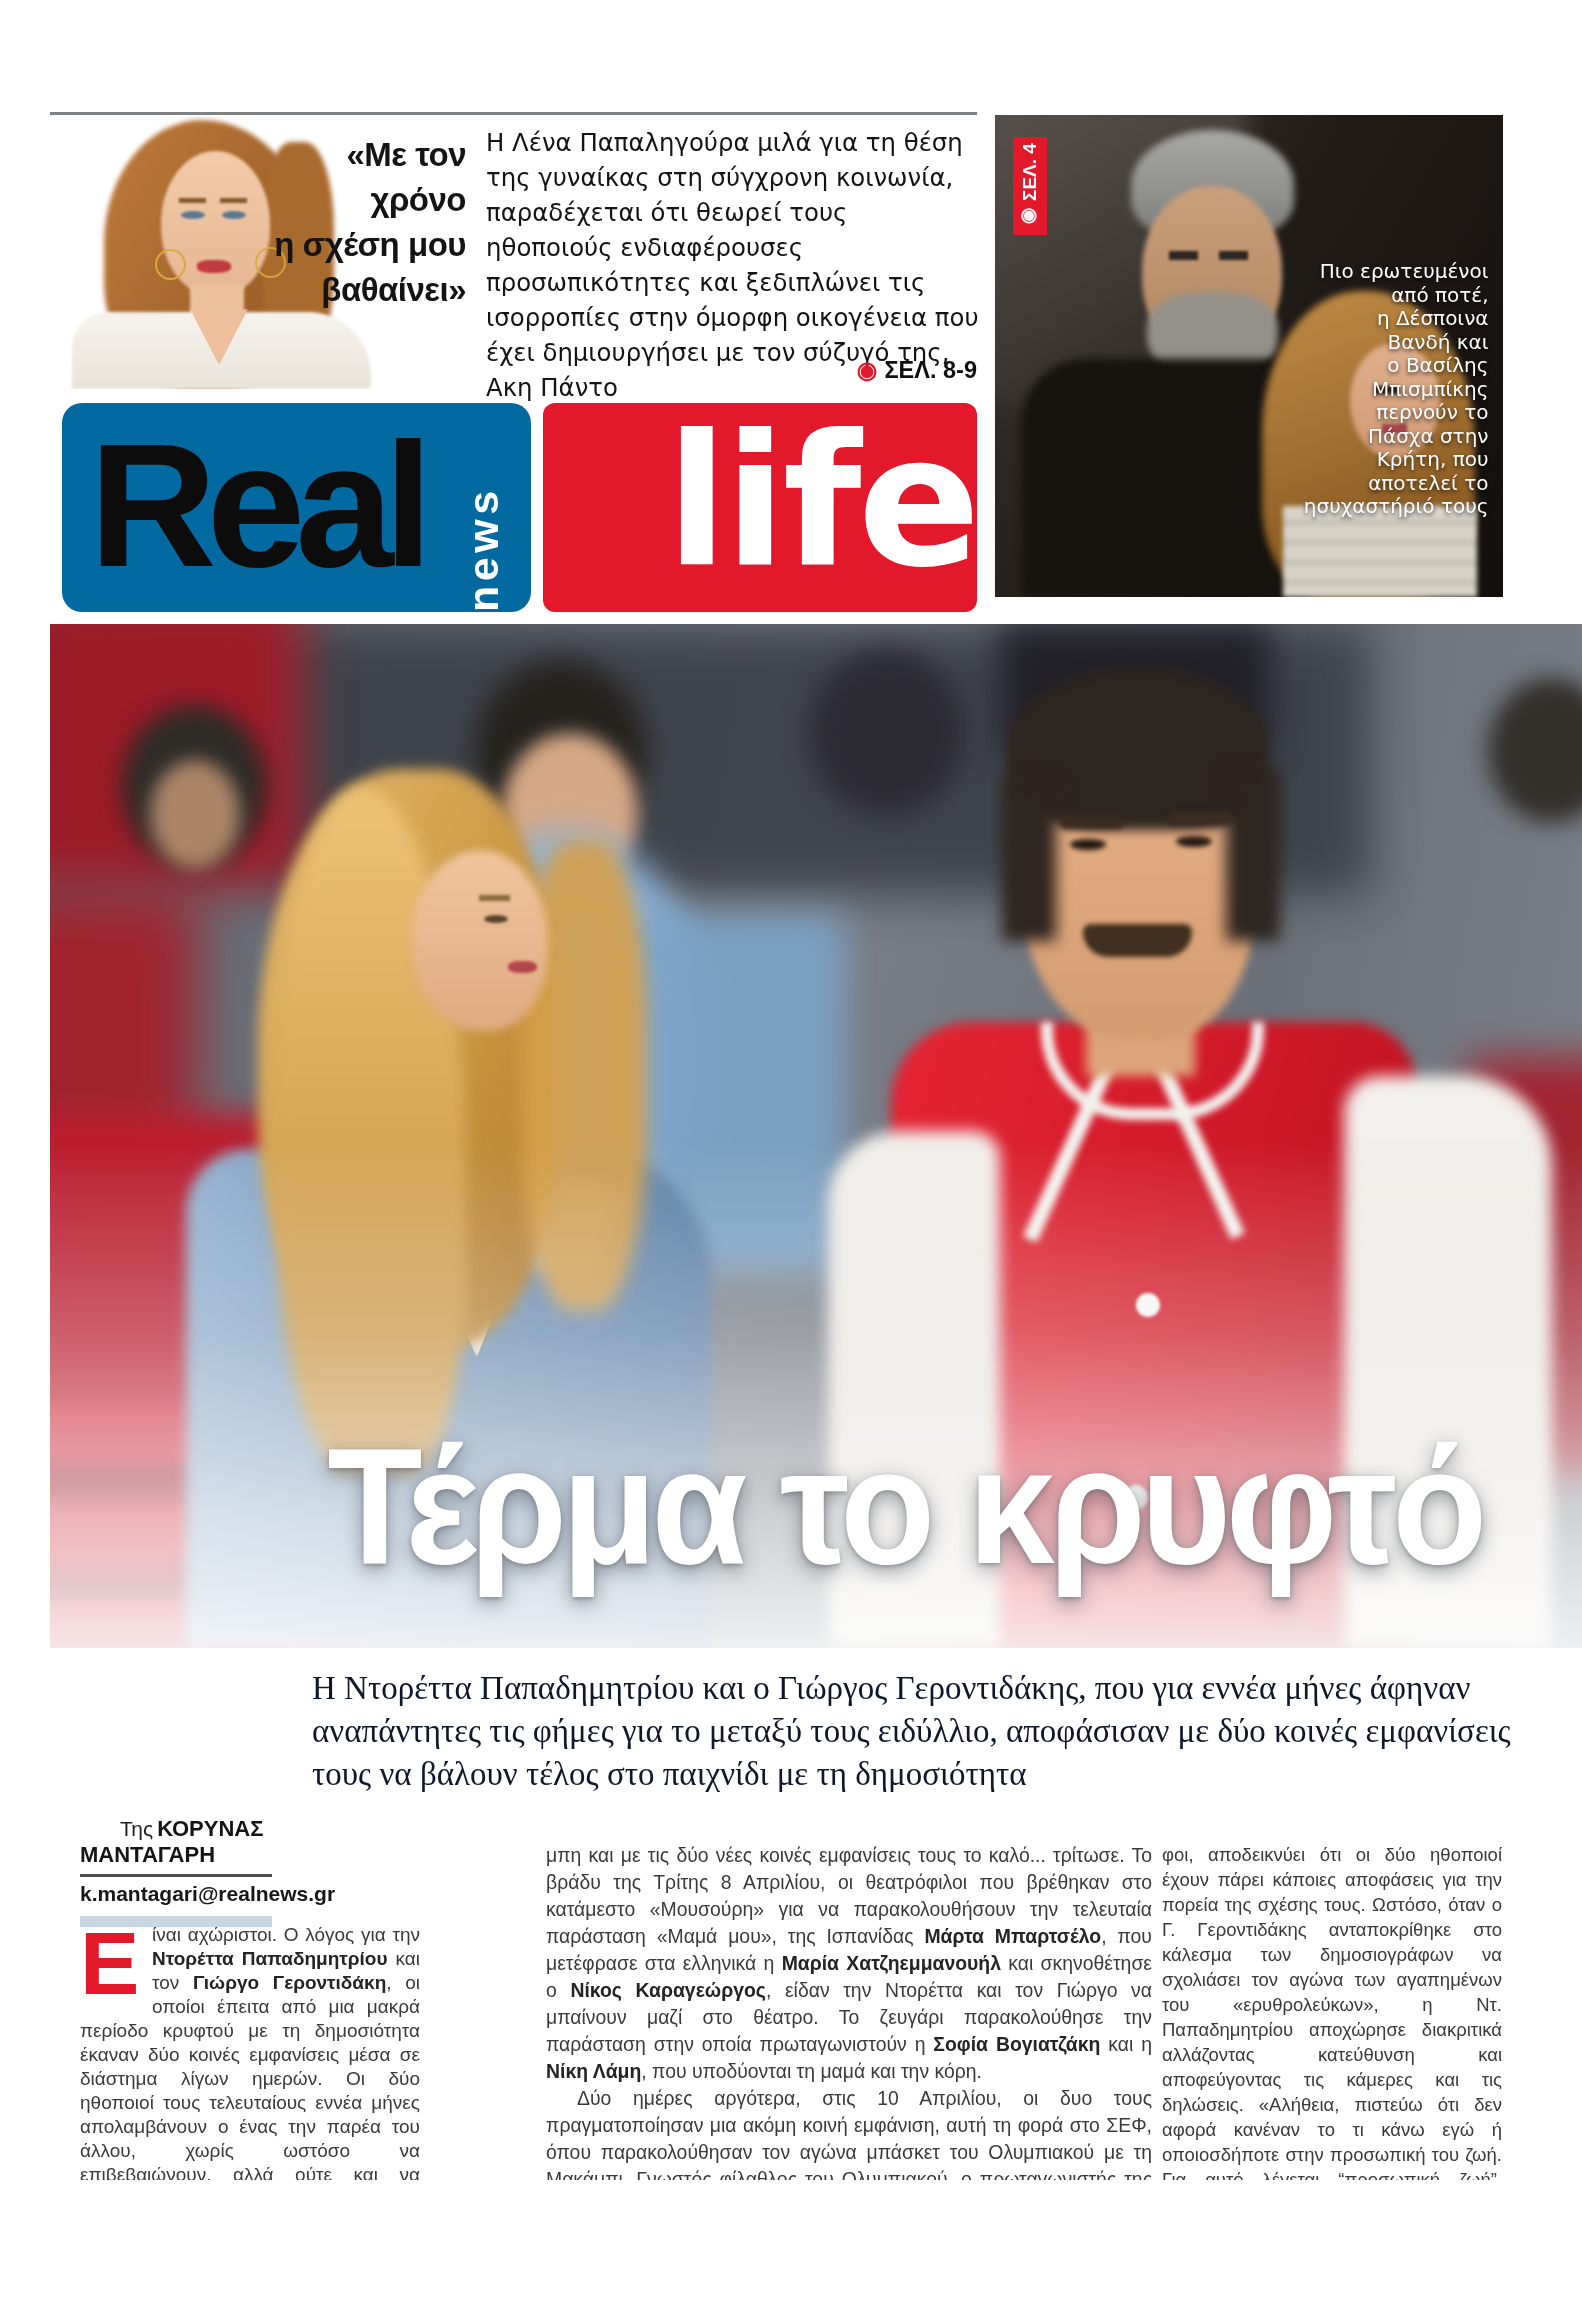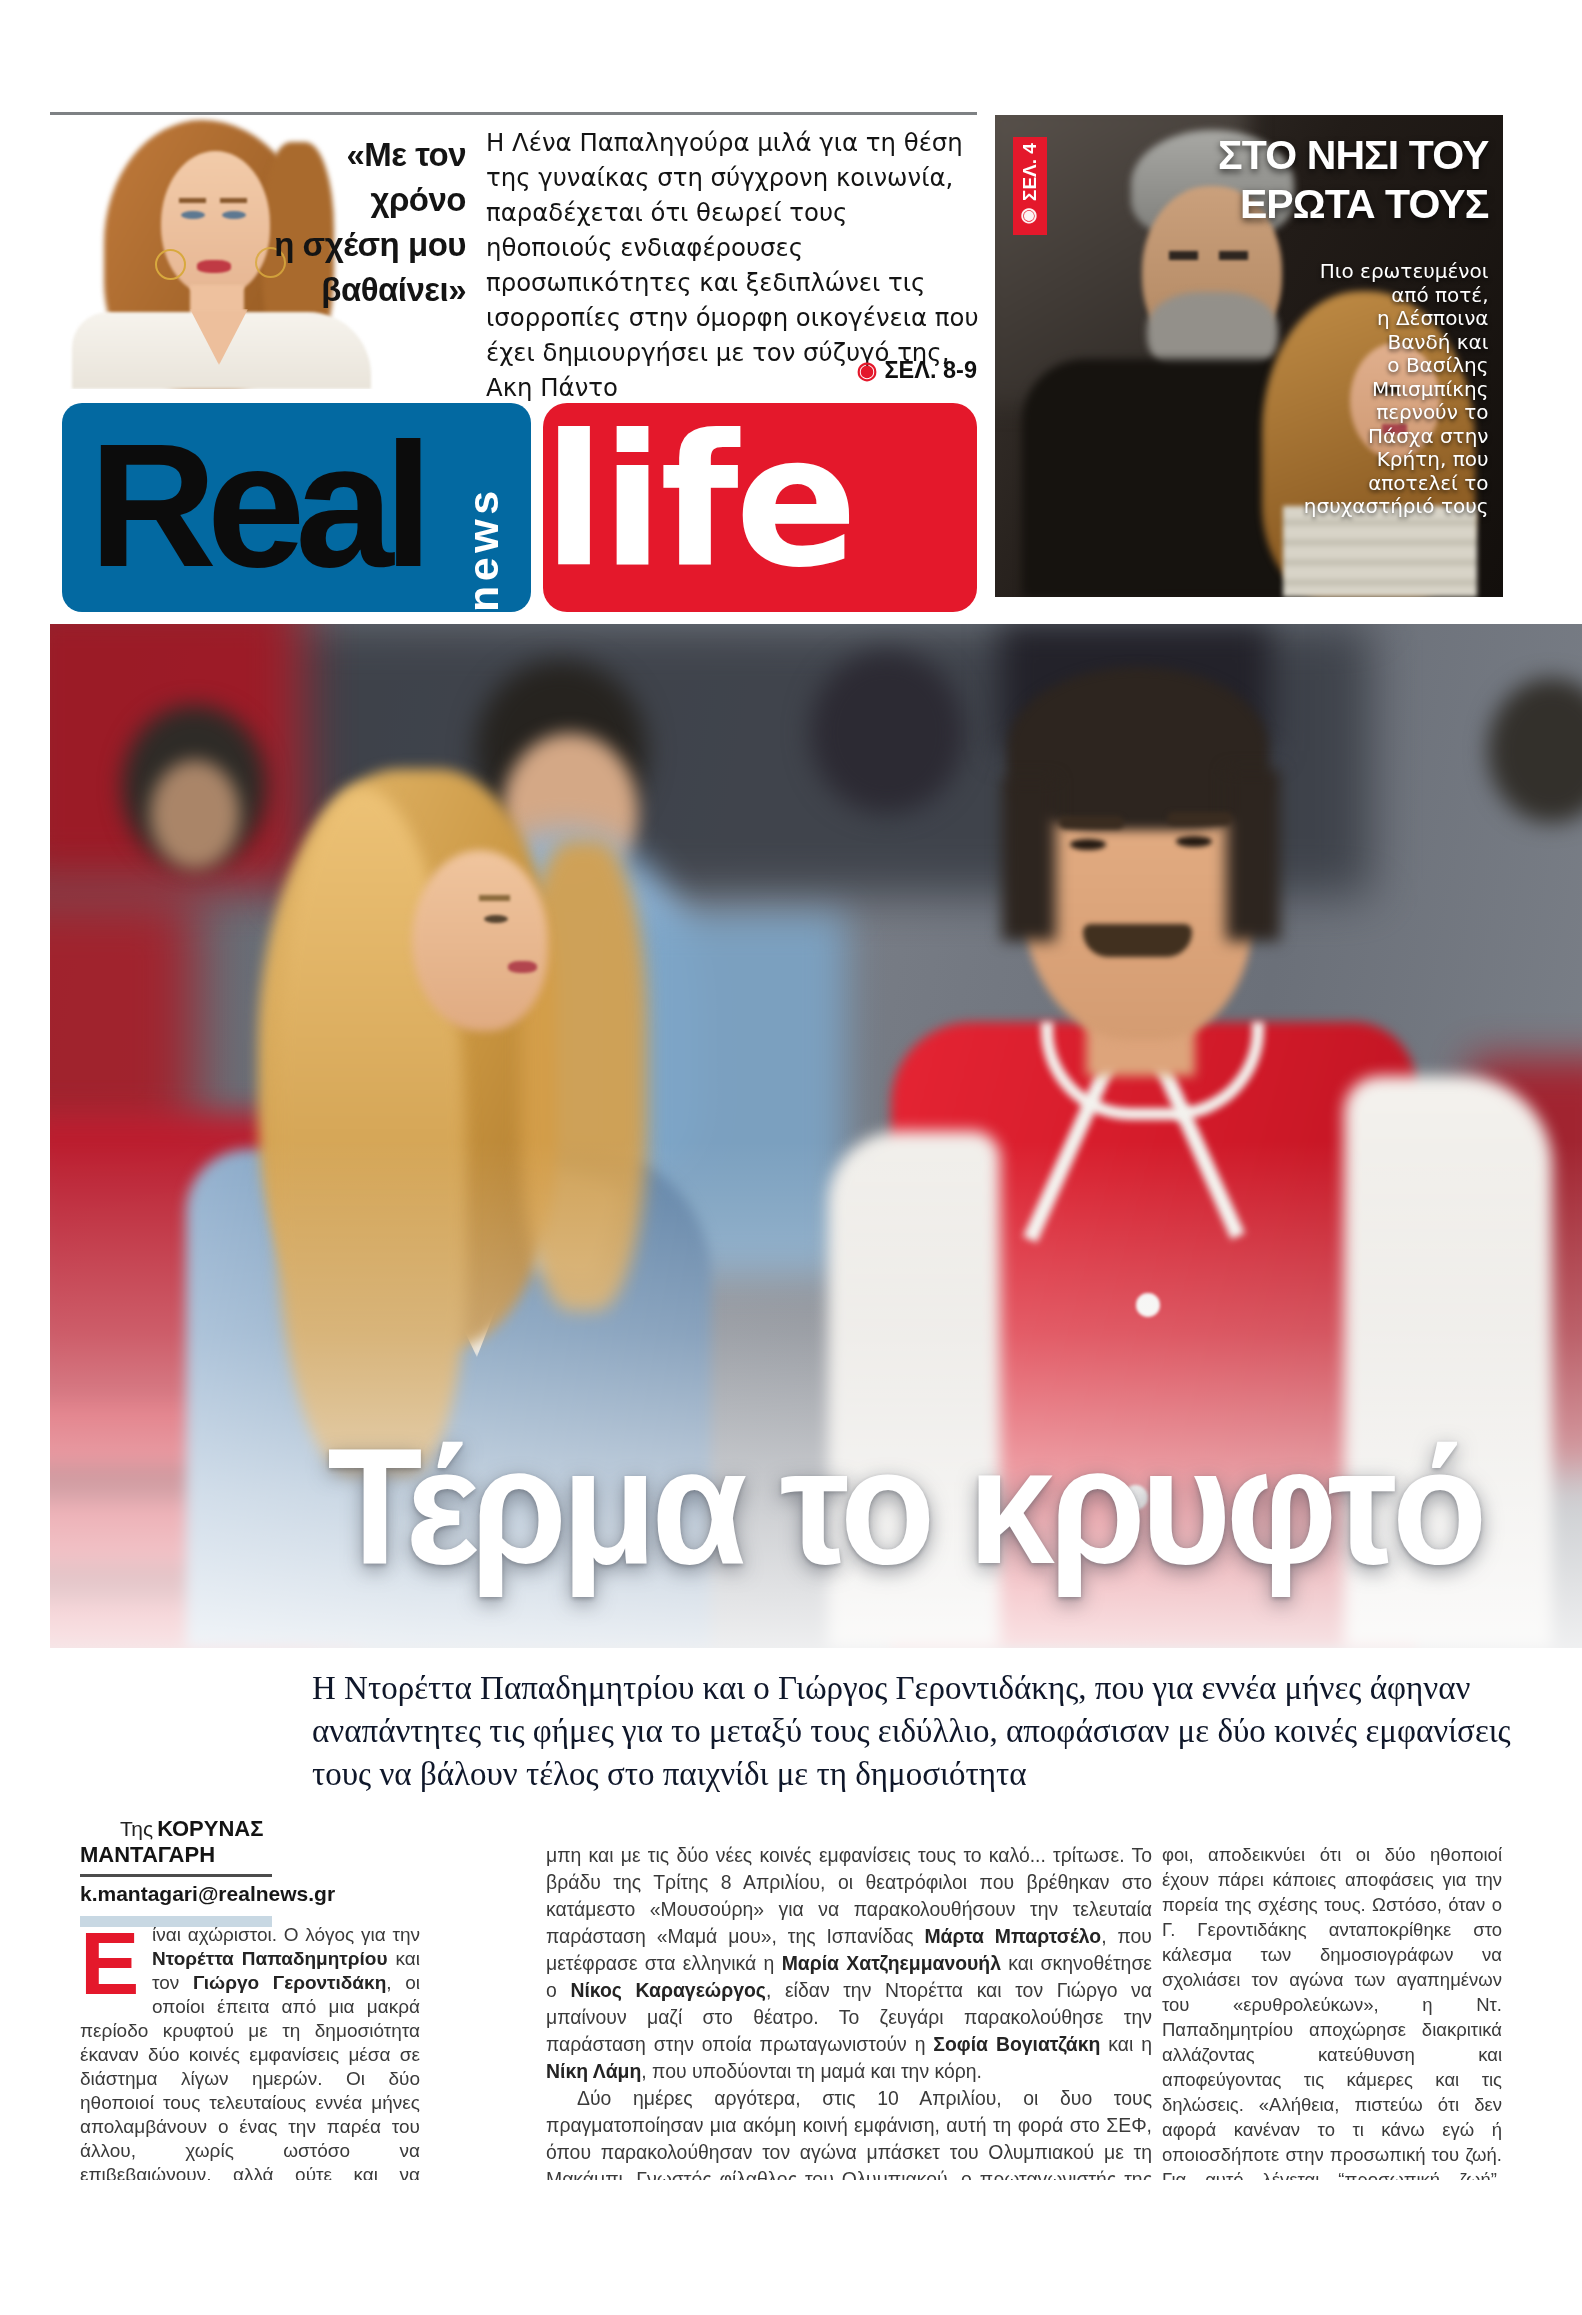--- a/index.html
+++ b/index.html
@@ -20,22 +20,22 @@
   .tl-ref{left:486px;top:356px;width:491px;text-align:right;font-size:23.5px;font-weight:700;color:#101010;}
   .ref-dot{color:#e4182b;font-size:23.5px;margin-right:7.2px;}
 
   
   .logo-real{left:62px;top:403px;width:469px;height:209px;background:#0369a1;border-radius:20px;}
   .logo-real .real{position:absolute;left:27px;top:0;line-height:204px;font-size:177px;font-weight:700;
                    letter-spacing:-10px;color:#0c0c0c;}
   .logo-real .news{position:absolute;right:23.5px;top:0;height:100%;display:flex;align-items:center;
                    writing-mode:vertical-rl;transform:rotate(180deg);color:#fff;font-size:43px;
                    font-weight:700;letter-spacing:4.5px;}
-  .logo-life{left:543px;top:403px;width:434px;height:209px;background:#e4182b;border-radius:24px;
-             text-align:left;}
+  .logo-life{left:543px;top:403px;width:434px;height:209px;background:#e4182b;border-radius:12px;
+             text-align:right;}
   .logo-life span{display:block;line-height:197px;font-family:"DejaVu Sans",sans-serif;
                   font-size:181px;font-weight:700;color:#fff;letter-spacing:-3.6px;}
 
   
   .tr-photo{left:995px;top:115px;width:508px;height:482px;overflow:hidden;
             background:linear-gradient(120deg,#3e3833 0%,#221c18 45%,#130f0c 100%);}
   .tr-badge{position:absolute;left:18px;top:22px;width:34px;height:98px;background:#e4182b;
             display:flex;align-items:center;justify-content:center;writing-mode:vertical-rl;
             transform:rotate(180deg);color:#fff;font-size:19px;font-weight:700;z-index:6;}
   .tr-badge .bdot{color:#fff;opacity:.95;}
@@ -135,24 +135,20 @@
     <div class="sh" style="left:27px;top:244px;width:344px;height:238px;background:#16130f;border-radius:63px 63px 0 0;filter:blur(4.5px);"></div>
     <div class="sh" style="left:267px;top:176px;width:213px;height:306px;background:linear-gradient(160deg,#c18d46,#8f5f25 70%);border-radius:46% 50% 30% 30%;filter:blur(3.6px);"></div>
     <div class="sh" style="left:355px;top:228px;width:90px;height:116px;background:linear-gradient(#e0af8d,#cf9a74);border-radius:50%;filter:blur(2.7px);"></div>
     <div class="sh" style="left:380px;top:271px;width:23.5px;height:8.1px;background:#3c2c1c;filter:blur(1.4px);"></div>
     <div class="sh" style="left:387px;top:309px;width:25px;height:10px;background:#a8444c;filter:blur(1.4px);"></div>
     <div class="sh" style="left:288px;top:391px;width:194px;height:91px;background:repeating-linear-gradient(to bottom,#d8d4c8 0 12.7px,#c6c2b4 12.7px 20px);filter:blur(2.7px);"></div>
 
     <div class="tr-badge">
       <span class="bdot">◉</span>&nbsp;<span>ΣΕΛ. 4</span>
     </div>
-    <h2 class="tr-headline">
-      <div>ΣΤΟ ΝΗΣΙ ΤΟΥ</div>
-      <div>ΕΡΩΤΑ ΤΟΥΣ</div>
-    </h2>
     <div class="tr-summary">
       <div>Πιο ερωτευμένοι</div>
       <div>από ποτέ,</div>
       <div>η Δέσποινα</div>
       <div>Βανδή και</div>
       <div>ο Βασίλης</div>
       <div>Μπισμπίκης</div>
       <div>περνούν το</div>
       <div>Πάσχα στην</div>
       <div>Κρήτη, που</div>

